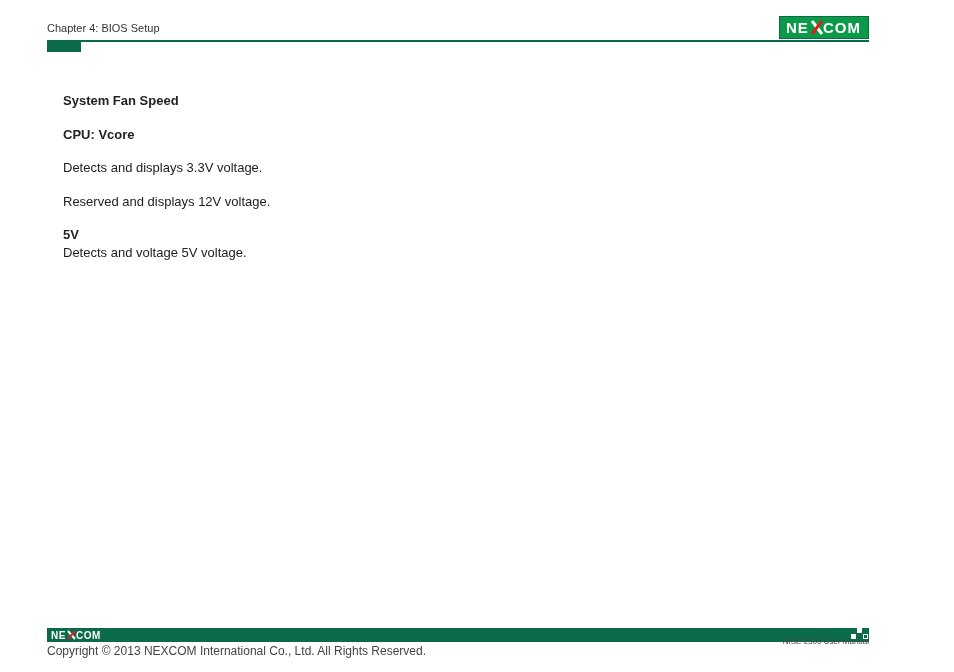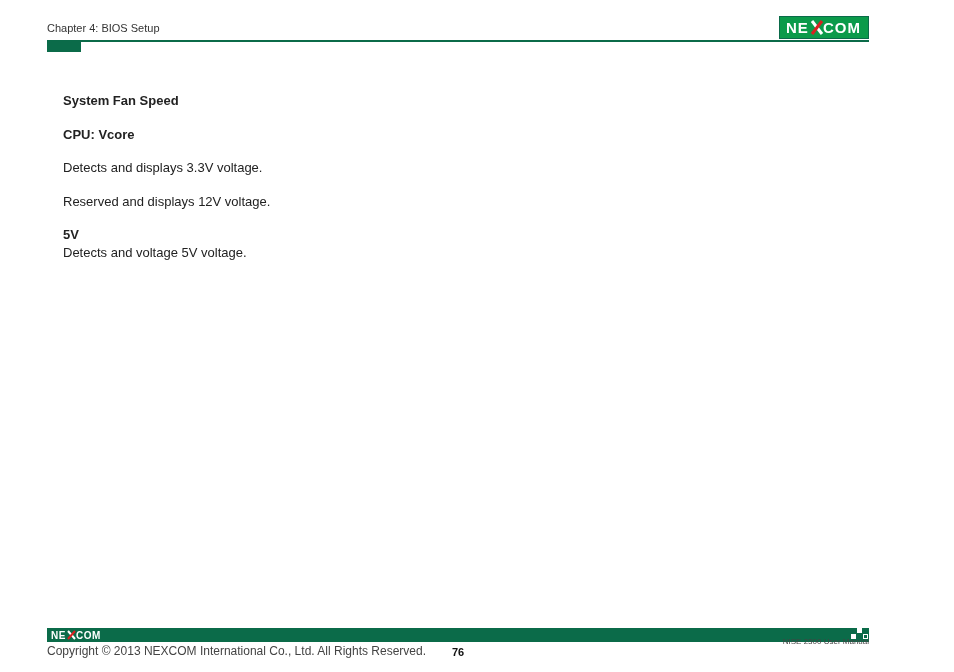--- a/index.html
+++ b/index.html
@@ -82,16 +82,15 @@
       </svg>
     </div>
     <div class="footer-marker">
       <div class="sq" style="left:6px; top:0; width:5px; height:5px;"></div>
       <div class="sq" style="left:0px; top:6px; width:5px; height:5px;"></div>
       <div class="sq" style="left:12px; top:6px; width:5px; height:5px; background:#0b6b49; outline:1px solid #fff; outline-offset:-1px;"></div>
     </div>
   </div>
 
   <div class="copyright">Copyright © 2013 NEXCOM International Co., Ltd. All Rights Reserved.</div>
-  <div class="page-number">76</div>
   <div class="manual">NISE 2300 User Manual</div>
 
 </div>
 
 </body></html>

